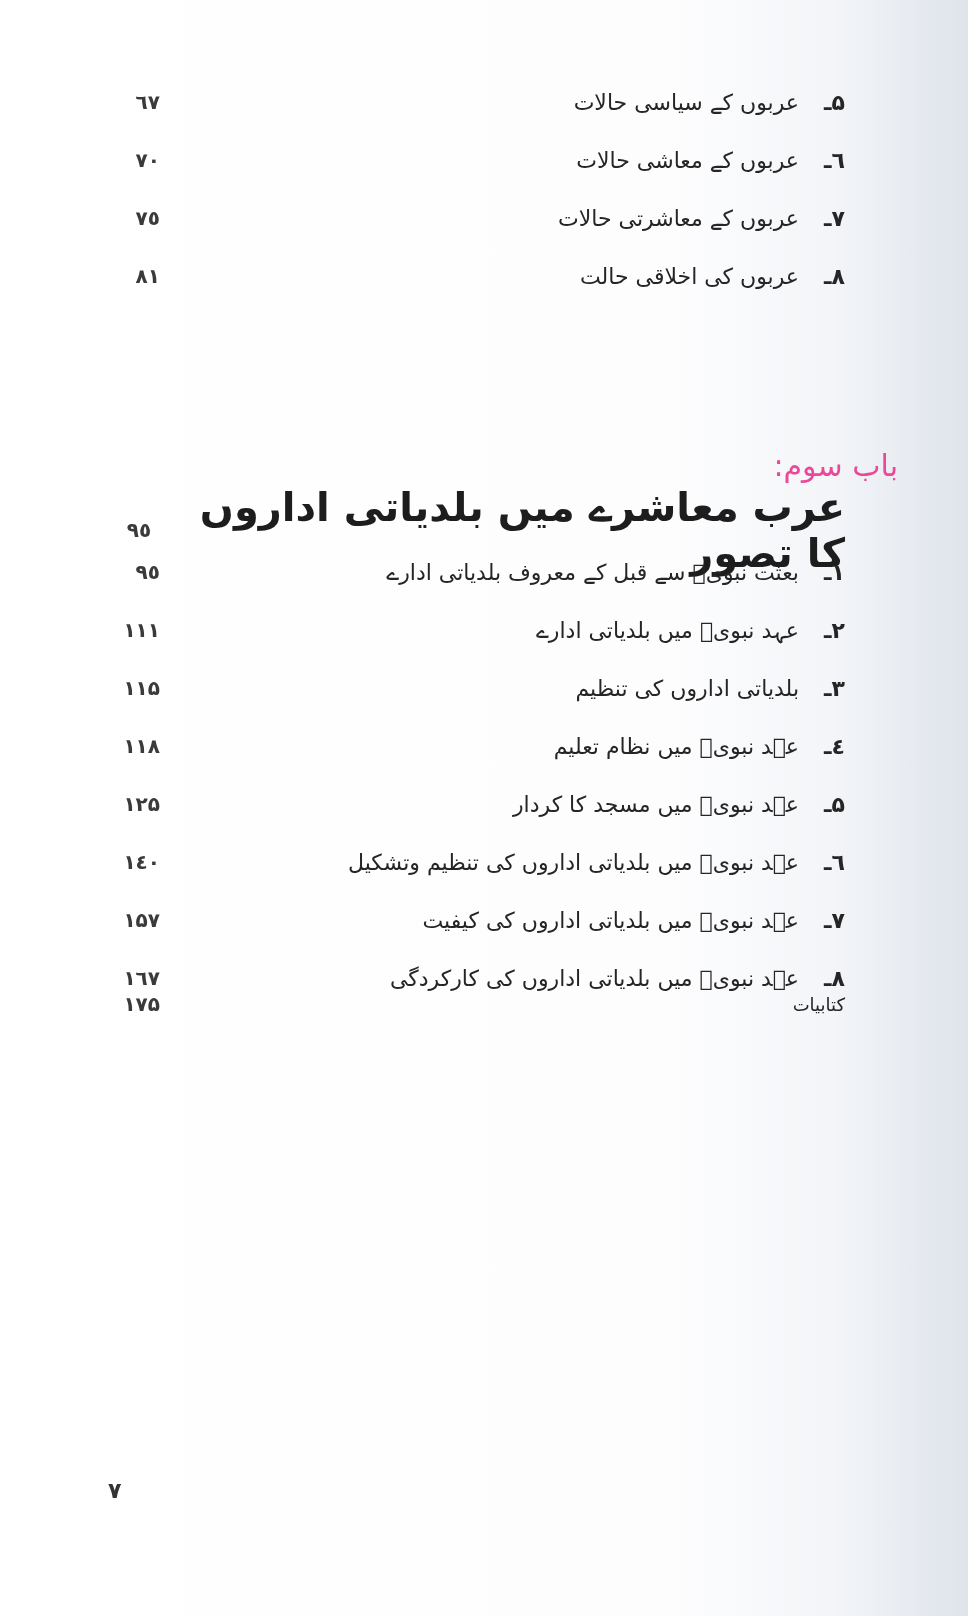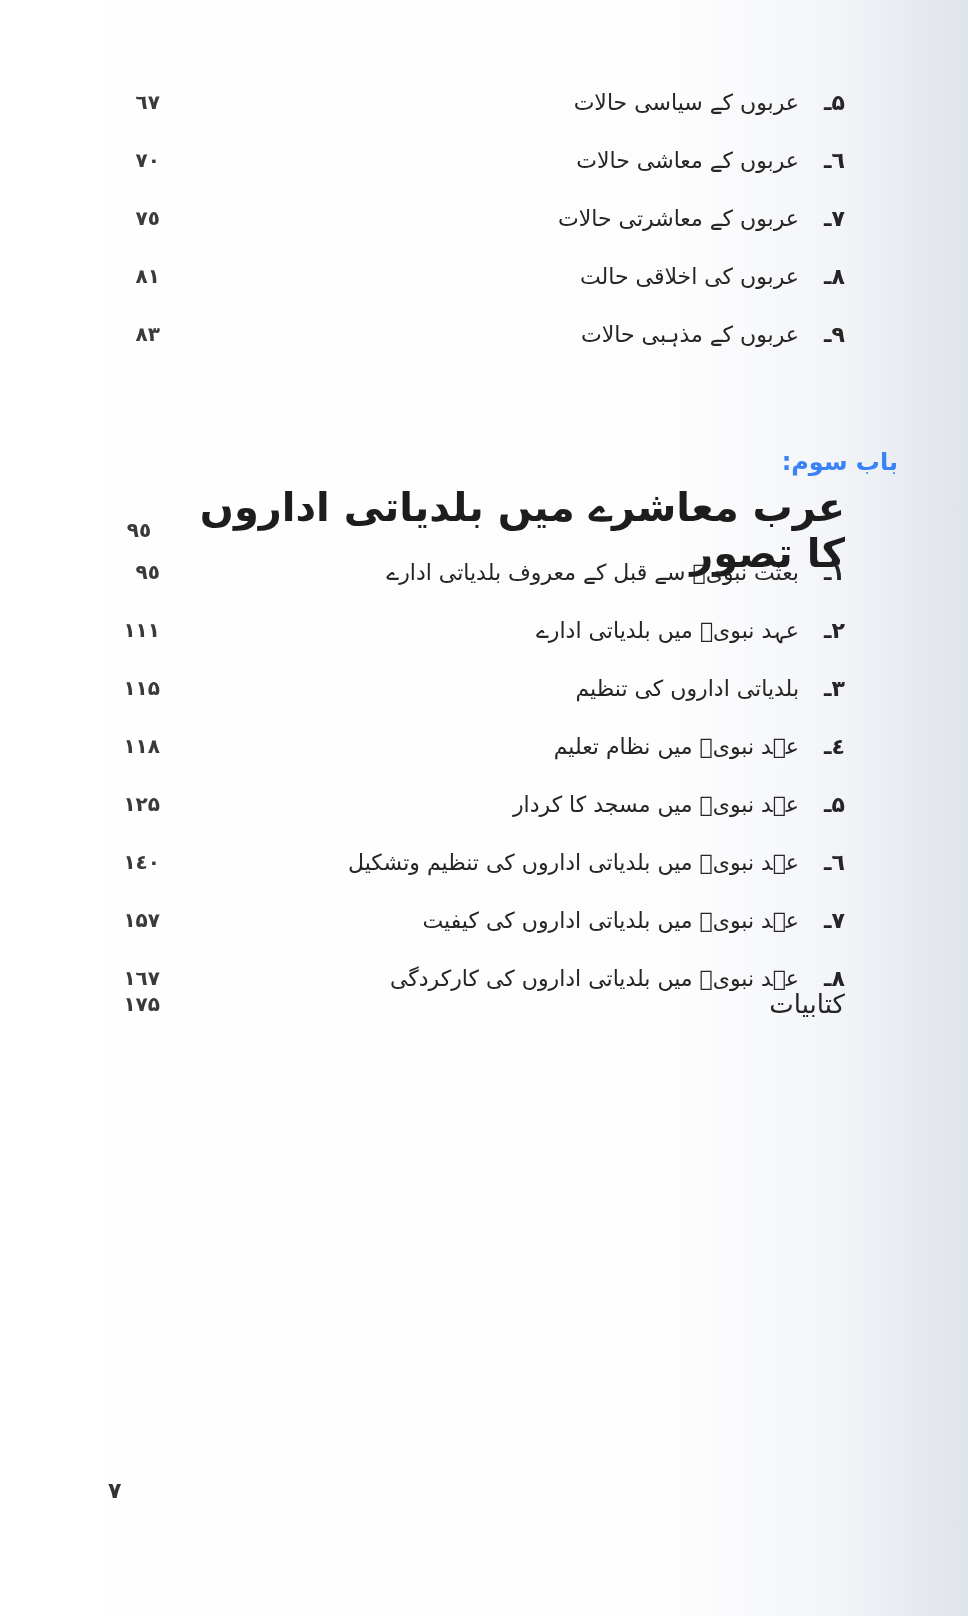--- a/index.html
+++ b/index.html
@@ -22,32 +22,32 @@
   }
   .entry {
     direction: rtl; text-align: right;
     font-family: "DejaVu Sans", sans-serif;
     font-size: 22px; color: #252525;
     display: flex; align-items: center; gap: 18px;
   }
   .entry .num { font-weight: bold; min-width: 28px; }
   .chapter-label {
     position: absolute; right: 70px; top: 448px;
-    direction: rtl; font-size: 24px; font-weight: bold; color: #3b82f6;
+    direction: rtl; font-size: 30px; font-weight: normal; color: #ec4899;
   }
   .chapter-title-row {
     position: absolute; left: 100px; width: 745px; top: 505px; height: 50px;
     display: flex; align-items: center; justify-content: space-between;
   }
   .chapter-title {
     direction: rtl; font-size: 40px; font-weight: bold; color: #1d1d1d;
     margin-right: 0px;
   }
   .biblio {
-    direction: rtl; font-size: 26px; color: #252525; margin-right: 0;
+    direction: rtl; font-size: 18px; color: #252525; margin-right: 0;
   }
   .folio {
     position: absolute; left: 108px; top: 1478px;
     font-size: 22px; font-weight: bold; color: #333;
   }
 </style>
 </head>
 <body>
 
 <div class="page">
@@ -71,27 +71,20 @@
     <span class="entry">
       <span class="num">٧ـ</span>
       <span>عربوں کے معاشرتی حالات</span>
     </span>
   </div>
   <div class="row" style="top:256px;">
     <span class="page-num">٨١</span>
     <span class="entry">
       <span class="num">٨ـ</span>
       <span>عربوں کی اخلاقی حالت</span>
-    </span>
-  </div>
-  <div class="row" style="top:314px;">
-    <span class="page-num">٨٣</span>
-    <span class="entry">
-      <span class="num">٩ـ</span>
-      <span>عربوں کے مذہبی حالات</span>
     </span>
   </div>
 
   <div class="chapter-label">باب سوم:</div>
   <div class="chapter-title-row">
     <span class="page-num">٩٥</span>
     <span class="chapter-title">عرب معاشرے میں بلدیاتی اداروں کا تصور</span>
   </div>
 
   <div class="row" style="top:552px;">

